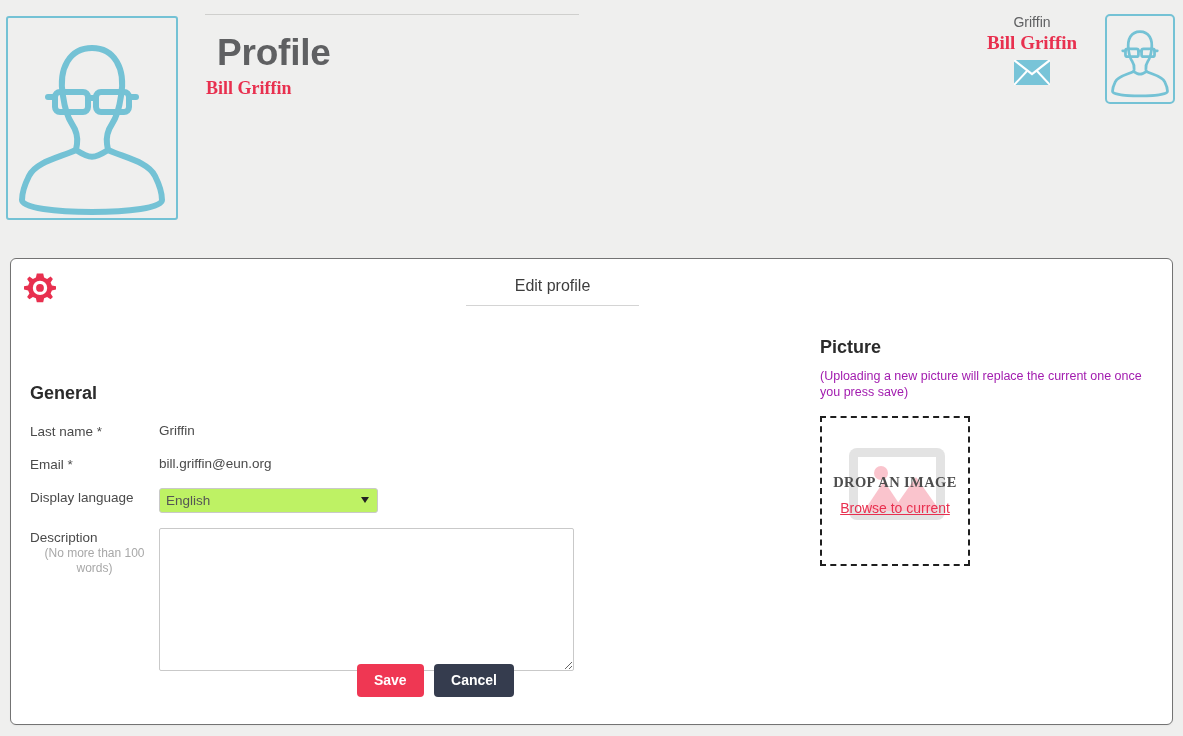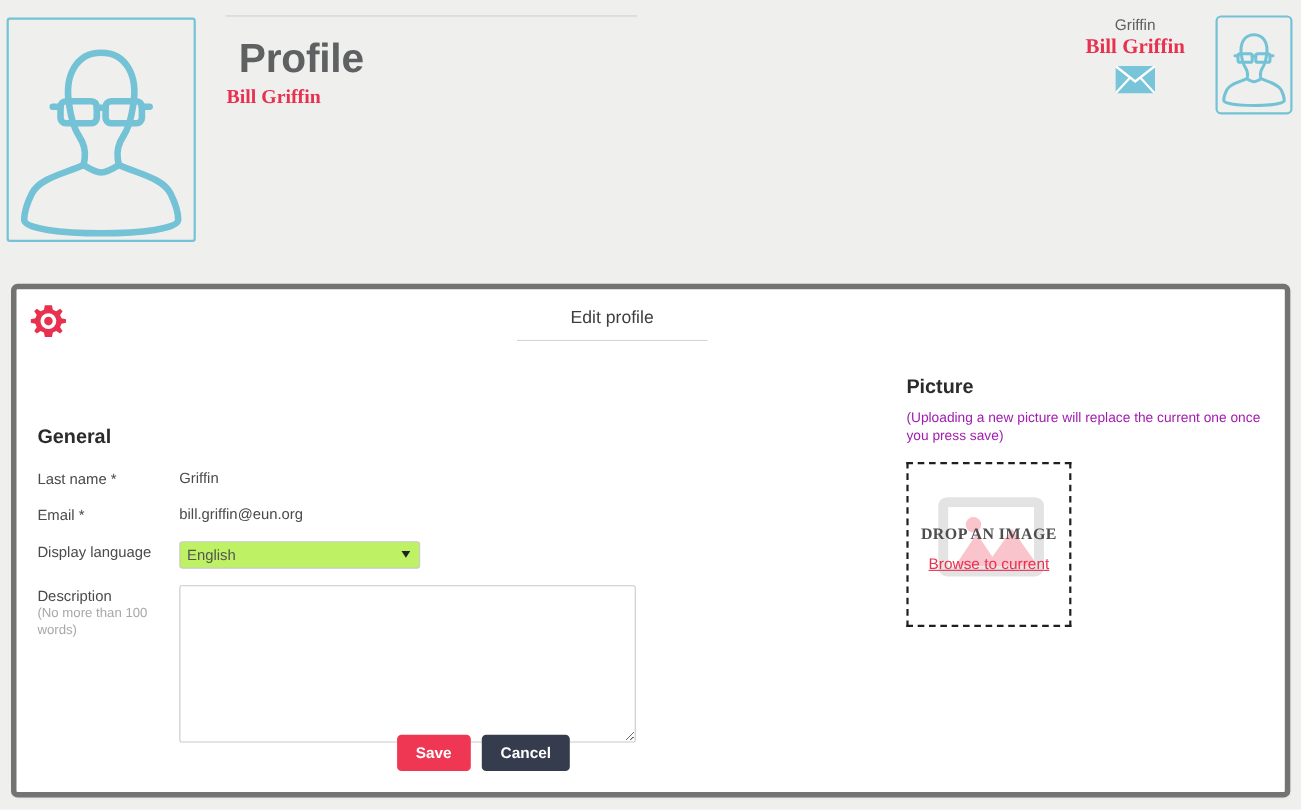--- a/index.html
+++ b/index.html
@@ -104,21 +104,21 @@
   }
 
   
   #profile-card {
     position: absolute;
     left: 10px;
     top: 258px;
     width: 1163px;
     height: 467px;
     background: #ffffff;
-    border: 5px solid #737373;
+    border: 1px solid #737373;
     border-radius: 6px;
     box-shadow: 0 1px 2px rgba(0,0,0,0.04);
   }
 
   #gear-icon {
     position: absolute;
     left: 12px;
     top: 12px;
     line-height: 0;
   }
@@ -161,20 +161,21 @@
     font-size: 13.5px;
     color: #4a4a4a;
     padding-top: 1px;
     line-height: 17px;
   }
   .form-label .hint {
     display: block;
     color: #a8a8a8;
     font-size: 12px;
     line-height: 15px;
+    text-align: center;
   }
   .form-value {
     font-size: 13.5px;
     color: #4a4a4a;
     padding-top: 1px;
   }
   #language-select {
     width: 219px;
     height: 25px;
     padding: 2px 4px 2px 6px;

